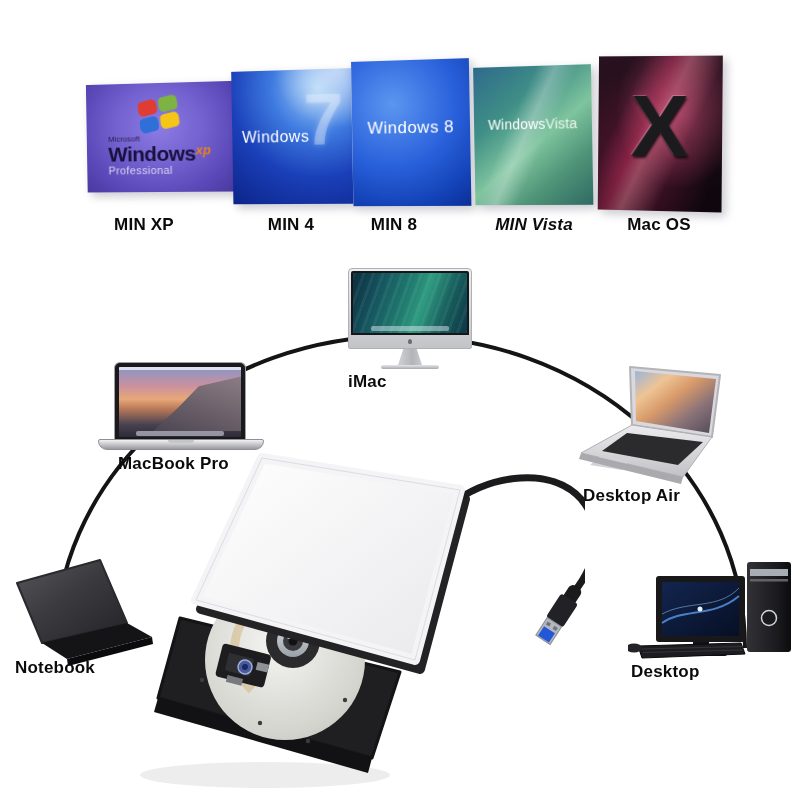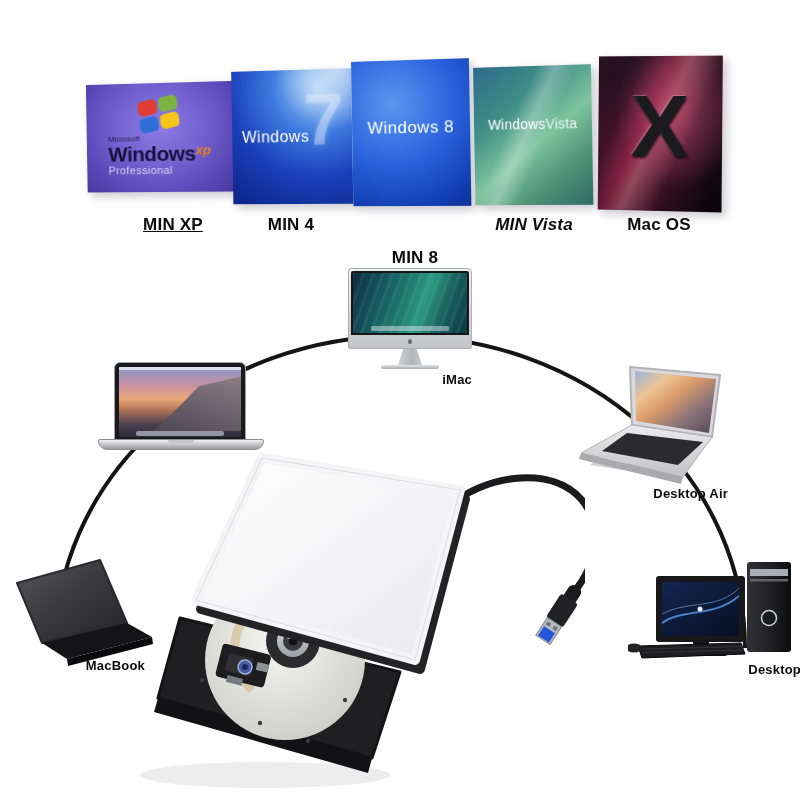--- a/index.html
+++ b/index.html
@@ -45,23 +45,23 @@
   .xp-red{left:0;top:2px;background:#e03c32;}
   .xp-green{left:21px;top:0;background:#7cb342;}
   .xp-blue{left:0;top:19px;background:#2e6fd8;}
   .xp-yellow{left:21px;top:17px;background:#f5c518;}
   .xp-text{position:absolute;left:22px;top:52px;line-height:1.05;}
   .xp-ms{font-size:8px;color:#2a2050;}
   .xp-win{font-size:21px;font-weight:bold;color:#18103c;letter-spacing:-.5px;}
   .xp-sup{font-size:13px;font-weight:bold;font-style:italic;color:#e8821e;vertical-align:6px;}
   .xp-pro{font-size:11px;color:#d9d5f2;letter-spacing:.4px;}
   .os-label{position:absolute;top:215px;text-align:center;font-size:17px;font-weight:bold;letter-spacing:.2px;z-index:6;}
-  .lbl-xp{left:103px;width:140px;text-decoration:underline;}
+  .lbl-xp{left:74px;width:140px;}
   .lbl-7{left:236px;width:110px;}
-  .lbl-8{left:360px;width:110px;margin-top:33px;}
+  .lbl-8{left:339px;width:110px;}
   .lbl-vista{left:479px;width:110px;font-style:italic;}
   .lbl-mac{left:599px;width:120px;}
   
   .arc-svg{position:absolute;left:0;top:0;z-index:1;}
   
   .imac{position:absolute;left:348px;top:268px;width:124px;z-index:2;}
   .imac-frame{width:118px;margin:0 auto;background:linear-gradient(#eceef0,#c2c4c8);
     border:1px solid #aeb0b4;border-radius:4px 4px 2px 2px;padding:2px 2px 0;}
   .imac-display{height:60px;border:2px solid #17171a;border-radius:2px 2px 0 0;position:relative;
     background:linear-gradient(110deg,#0b2d3c 0%,#14525e 22%,#1f7a6e 45%,#2e9a80 60%,#17605e 78%,#0c3544 100%);overflow:hidden;}
@@ -80,26 +80,26 @@
   .mbp-display{height:70px;position:relative;overflow:hidden;border-radius:1px;
     background:linear-gradient(180deg,#8898c8 0%,#c890a0 26%,#e8a878 46%,#b87858 60%,#4a4252 82%,#2e2a36 100%);}
   .mbp-menubar{position:absolute;top:0;left:0;right:0;height:3px;background:rgba(250,250,252,.75);}
   .mbp-mountain{position:absolute;right:0;bottom:6px;width:72%;height:78%;
     background:linear-gradient(200deg,#8d7d84,#4c4652);clip-path:polygon(100% 0,100% 100%,0 100%,28% 58%,52% 18%);}
   .mbp-dock{position:absolute;bottom:1px;left:14%;width:72%;height:5px;background:rgba(225,232,240,.55);border-radius:2px;}
   .mbp-base{width:164px;height:9px;margin:-1px auto 0;position:relative;
     background:linear-gradient(#f2f2f4,#9a9aa0);border-radius:2px 2px 9px 9px;border:1px solid #8e9095;}
   .mbp-notch{position:absolute;left:50%;top:0;width:26px;height:3px;margin-left:-13px;background:#c4c6ca;border-radius:0 0 4px 4px;}
   
-  .dev-label{position:absolute;text-align:right;font-size:13px;font-weight:bold;letter-spacing:.2px;z-index:5;}
+  .dev-label{position:absolute;text-align:left;font-size:17px;font-weight:bold;letter-spacing:.2px;z-index:5;}
   .lbl-imac{left:348px;width:124px;top:372px;}
   .lbl-mbp{left:118px;width:155px;top:454px;}
   .lbl-air{left:583px;width:145px;top:486px;}
   .lbl-notebook{left:15px;width:130px;top:658px;}
-  .lbl-desktop{left:661px;width:140px;top:662px;}
+  .lbl-desktop{left:631px;width:140px;top:662px;}
   .dev-svg{position:absolute;z-index:2;}
   .drive-svg{position:absolute;left:140px;top:445px;z-index:6;}
 </style>
 </head>
 <body>
 
 <div class="canvas">
 
   <svg class="arc-svg" width="800" height="800">
     <path d="M55,648 A345,312 0 0 1 745,648" fill="none" stroke="#141414" stroke-width="4"></path>
@@ -168,20 +168,21 @@
       <div class="mbp-display">
         <div class="mbp-menubar"></div>
         <div class="mbp-mountain"></div>
         <div class="mbp-dock"></div>
       </div>
     </div>
     <div class="mbp-base">
       <div class="mbp-notch"></div>
     </div>
   </div>
+  <div class="dev-label lbl-mbp">MacBook Pro</div>
 
   <svg class="dev-svg" style="left:575px;top:358px" width="185" height="135">
     <defs>
       <linearGradient id="wpair" x1="0" y1="0" x2="1" y2="1">
         <stop offset="0" stop-color="#9ab4dc"></stop>
           <stop offset=".25" stop-color="#eec494"></stop>
         <stop offset=".45" stop-color="#d89a6a"></stop>
           <stop offset=".7" stop-color="#8a7278"></stop>
         <stop offset="1" stop-color="#4e4856"></stop>
       </linearGradient>
@@ -204,21 +205,21 @@
       <linearGradient id="lidg" x1="0" y1="0" x2="1" y2="1">
         <stop offset="0" stop-color="#56565b"></stop>
           <stop offset=".45" stop-color="#3a3a3f"></stop>
           <stop offset="1" stop-color="#232327"></stop>
       </linearGradient>
     </defs>
     <polygon points="7,48 90,25 117,88 32,108" fill="url(#lidg)" stroke="#2a2a2e" stroke-width="2" stroke-linejoin="round"></polygon>
     <polygon points="32,108 117,88 142,102 57,124" fill="#141417"></polygon>
     <polygon points="57,124 142,102 143,109 58,131" fill="#0b0b0d"></polygon>
   </svg>
-  <div class="dev-label lbl-notebook">MacBook</div>
+  <div class="dev-label lbl-notebook">Notebook</div>
 
   <svg class="dev-svg" style="left:628px;top:548px" width="170" height="120">
     <defs>
       <linearGradient id="twg" x1="0" y1="0" x2="1" y2="0">
         <stop offset="0" stop-color="#323236"></stop>
           <stop offset=".7" stop-color="#1a1a1e"></stop>
           <stop offset="1" stop-color="#0c0c0e"></stop>
       </linearGradient>
       <linearGradient id="hpscr" x1="0" y1="0" x2="1" y2="1">
         <stop offset="0" stop-color="#13254f"></stop>

